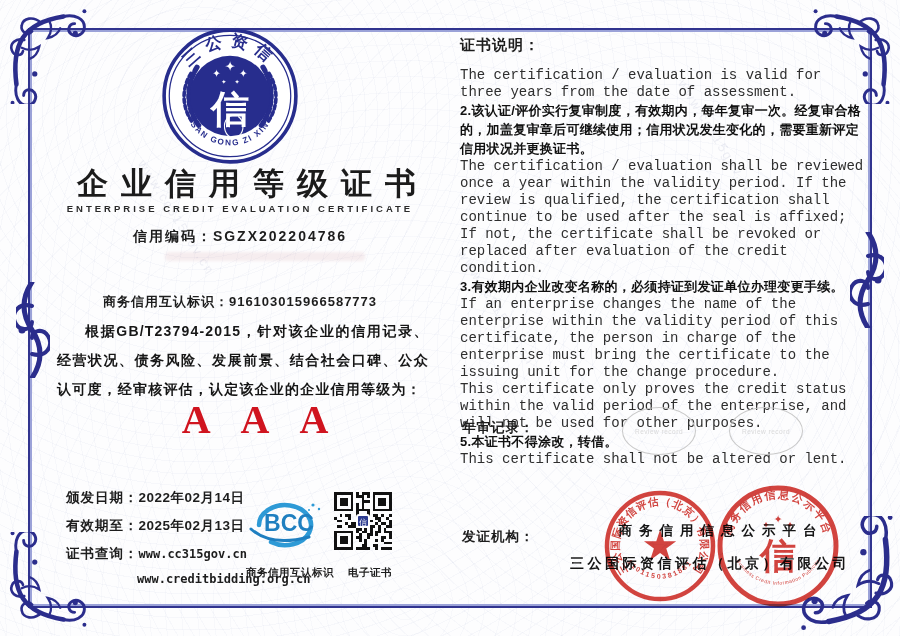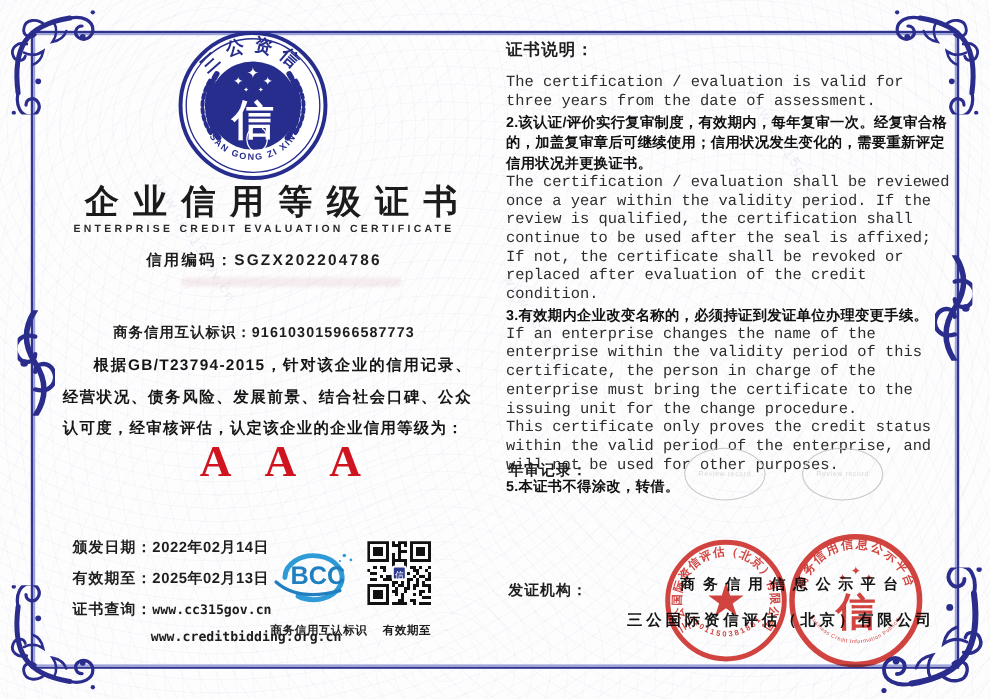--- a/index.html
+++ b/index.html
@@ -427,40 +427,41 @@
           <rect x="2" y="20" width="1" height="1"></rect>
           <rect x="3" y="20" width="1" height="1"></rect>
           <rect x="4" y="20" width="1" height="1"></rect>
           <rect x="5" y="20" width="1" height="1"></rect>
           <rect x="6" y="20" width="1" height="1"></rect>
         </g>
       </svg>
     <div class="qr-center">信</div>
   </div>
   <div class="caption1">商务信用互认标识</div>
-  <div class="caption2">有效期至</div>
+  <div class="caption2">电子证书</div>
 
   <div class="instr-head">证书说明：</div>
   <div class="instr">
     <div>
       <div class="instr-en">The certification / evaluation is valid for three years from the date of assessment.</div>
     </div>
     <div>
       <div class="instr-zh">2.该认证/评价实行复审制度，有效期内，每年复审一次。经复审合格的，加盖复审章后可继续使用；信用状况发生变化的，需要重新评定信用状况并更换证书。</div>
       <div class="instr-en">The certification / evaluation shall be reviewed once a year within the validity period. If the review is qualified, the certification shall continue to be used after the seal is affixed; If not, the certificate shall be revoked or replaced after evaluation of the credit condition.</div>
     </div>
     <div>
       <div class="instr-zh">3.有效期内企业改变名称的，必须持证到发证单位办理变更手续。</div>
       <div class="instr-en">If an enterprise changes the name of the enterprise within the validity period of this certificate, the person in charge of the enterprise must bring the certificate to the issuing unit for the change procedure.</div>
     </div>
     <div>
       <div class="instr-en">This certificate only proves the credit status within the valid period of the enterprise, and will not be used for other purposes.</div>
     </div>
     <div>
       <div class="instr-zh">5.本证书不得涂改，转借。</div>
+      <div class="instr-en">This certificate shall not be altered or lent.</div>
     </div>
   </div>
 
   <div class="review-label">年审记录：</div>
   <div class="oval oval1">
       <span>Review record</span>
     </div>
   <div class="oval oval2">
       <span>Review record</span>
     </div>

